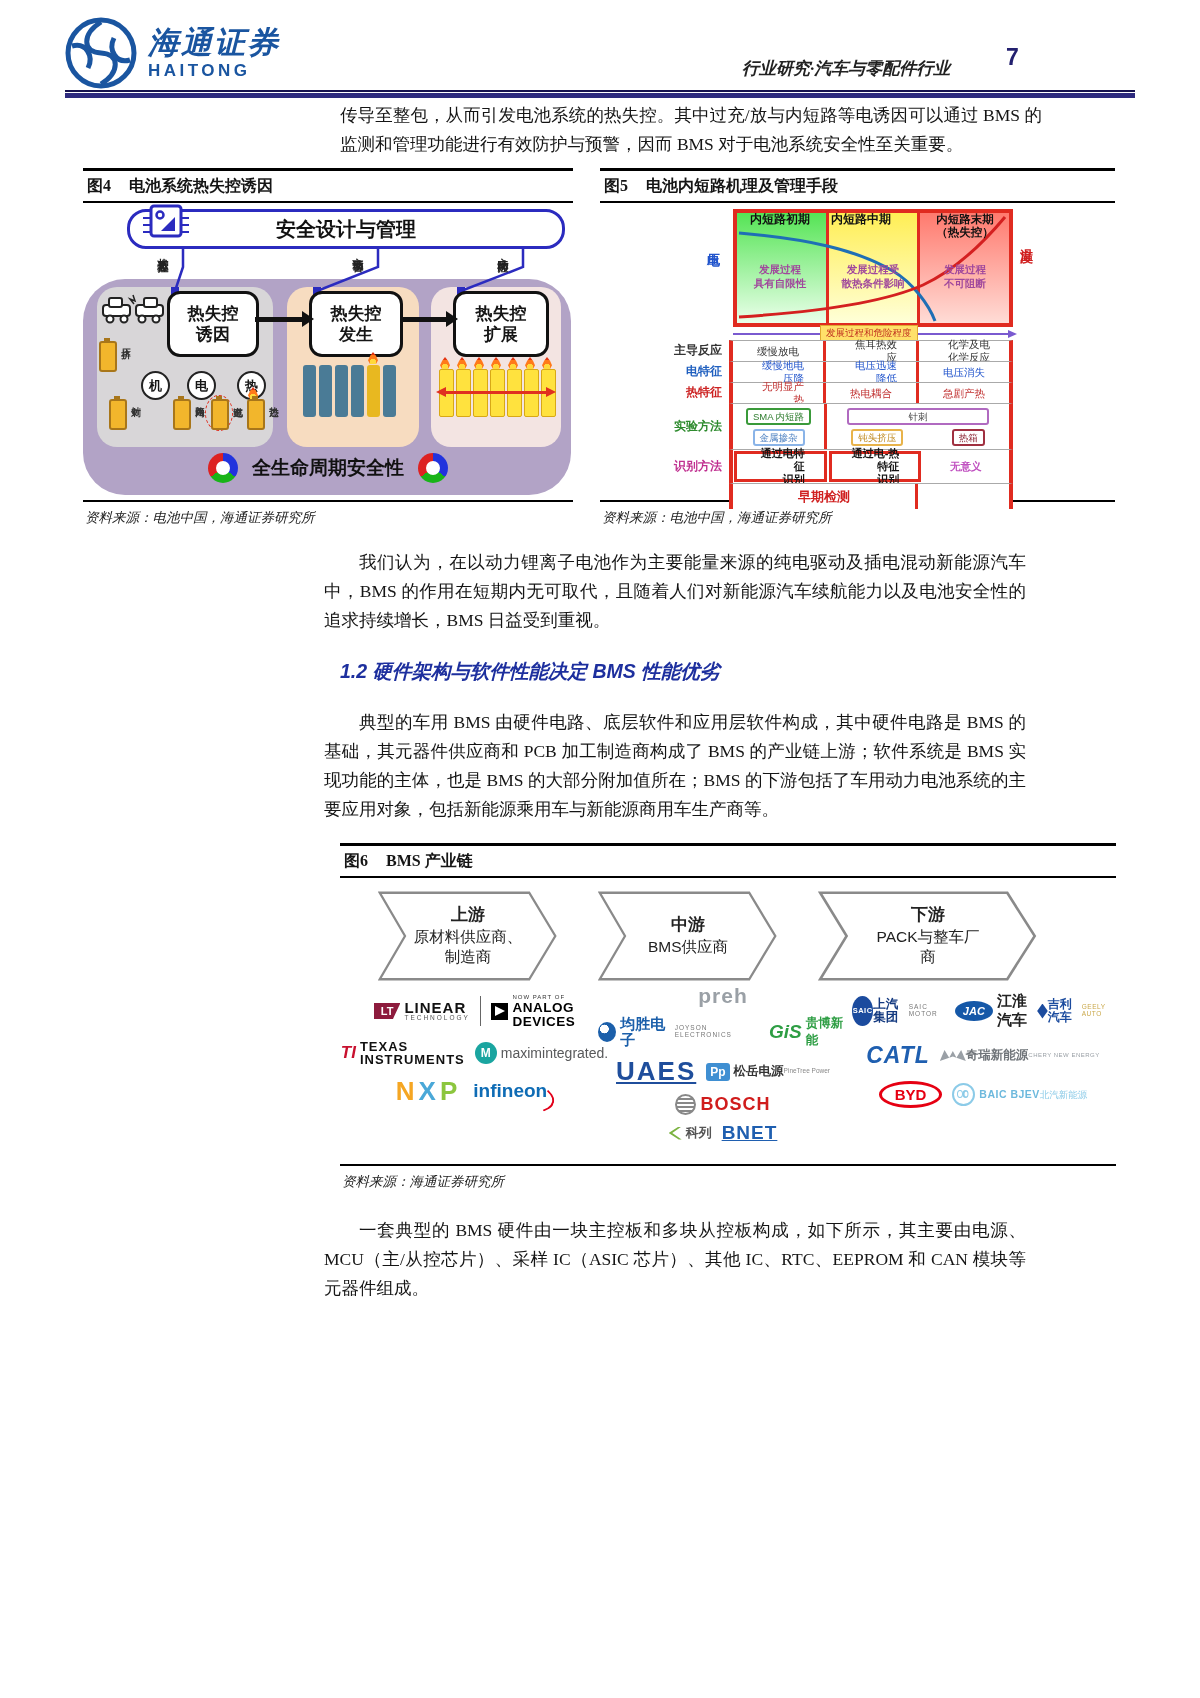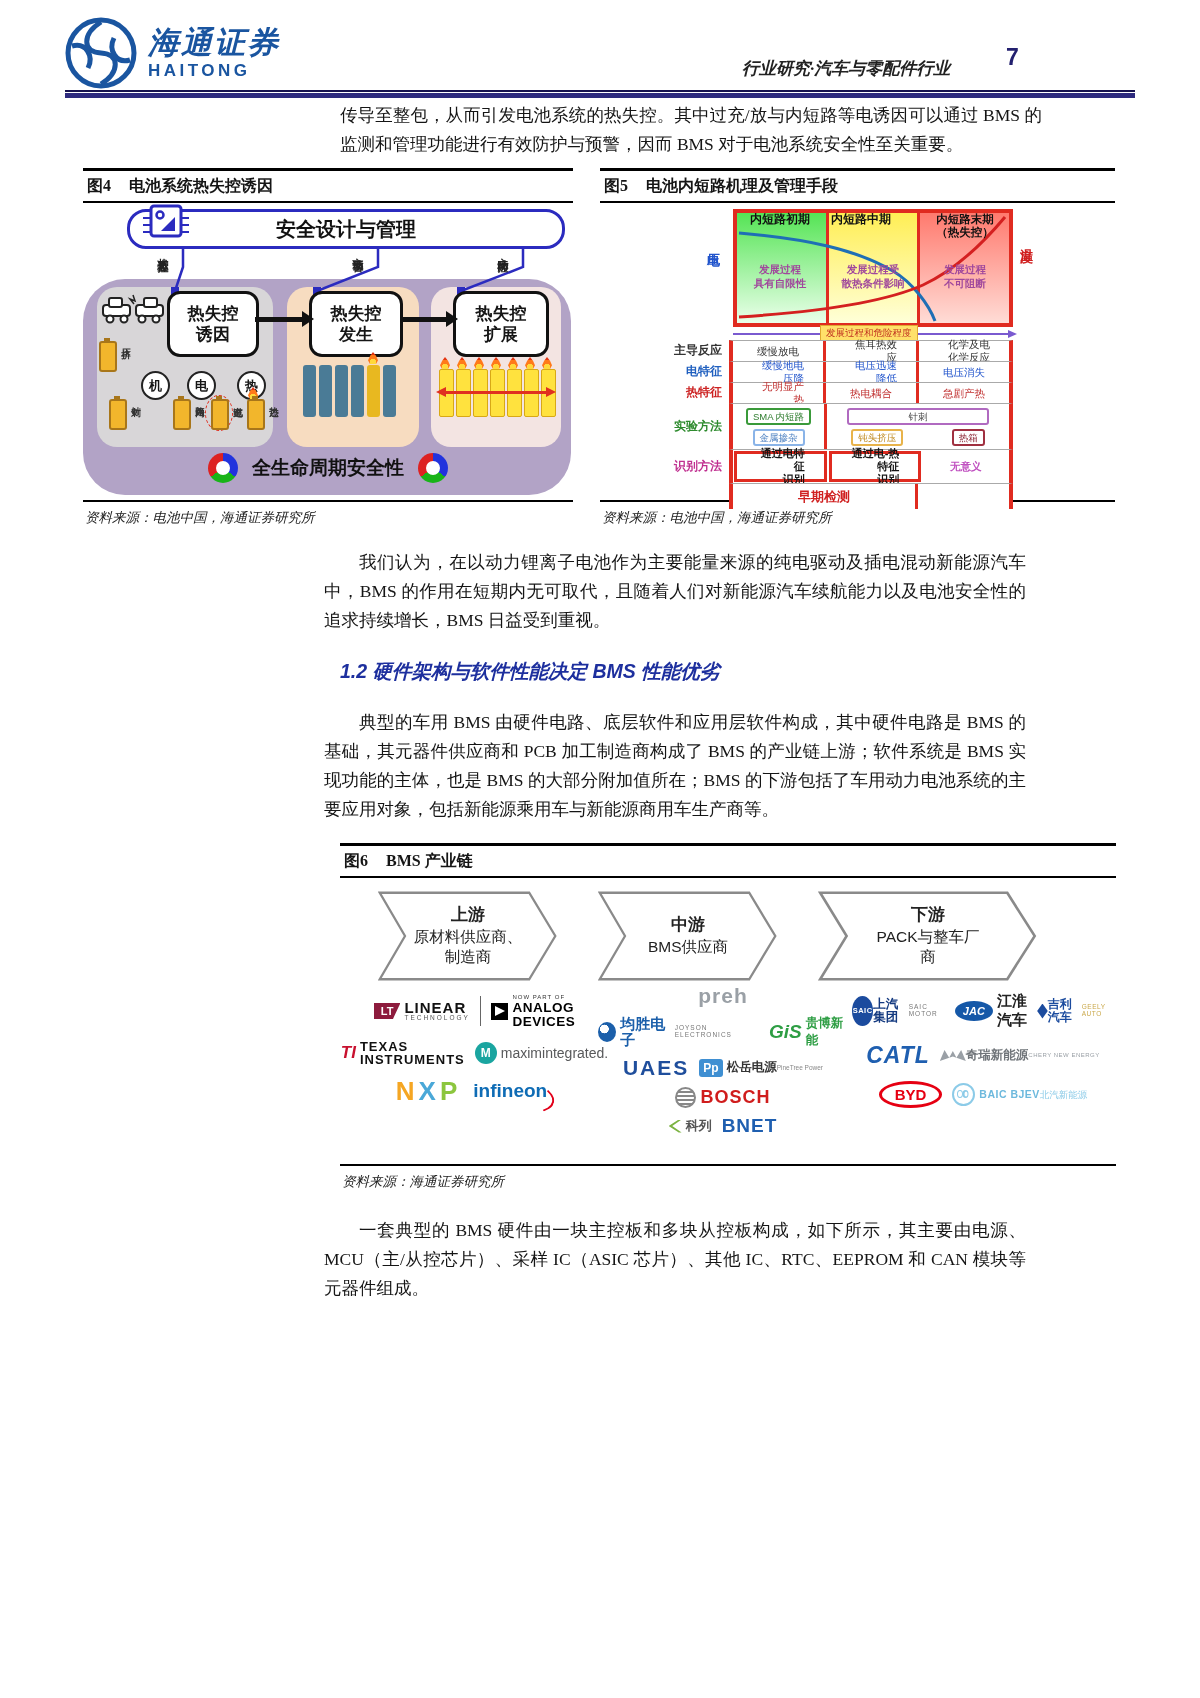--- a/index.html
+++ b/index.html
@@ -164,31 +164,31 @@
   .nxp .n{color:#f5a623;}.nxp .x{color:#4aa8d8;}.nxp .p{color:#8cc63e;}
   .inf{position:relative;color:#0f6cb5;font-weight:bold;font-size:19px;padding:2px 6px;}
   .inf::after{content:"";position:absolute;left:-2px;top:-4px;width:100%;height:130%;
               border:2.5px solid transparent;border-right-color:#e2001a;border-radius:50%;transform:rotate(12deg);}
   .preh{color:#9aa0a6;font-weight:900;font-size:21px;letter-spacing:1px;}
   .jsm{width:20px;height:20px;border-radius:50%;background:radial-gradient(circle at 35% 35%,#fff 0 25%,#1b5faa 26%);}
   .jst .cn{font-size:15px;font-weight:bold;color:#1b5faa;}
   .jst .en{font-size:6.5px;color:#777;letter-spacing:1px;}
   .gism{color:#2e9e44;font-weight:900;font-style:italic;font-size:19px;}
   .gisc{color:#2e9e44;font-weight:bold;font-size:12.5px;}
-  .uaes{color:#1f4e9c;font-weight:900;font-size:21px;letter-spacing:2px;}
+  .uaes{color:#1f4e9c;font-weight:900;font-size:26px;letter-spacing:2px;text-decoration:underline;}
   .bom{width:17px;height:17px;border:2px solid #888;border-radius:50%;display:inline-block;
        background:repeating-linear-gradient(#fff 0 2px,#888 2px 4px);}
   .bosch{color:#d01c1c;font-weight:900;font-size:18px;letter-spacing:1px;}
   .ptm{background:#3f8fd2;color:#fff;font-weight:900;font-size:12px;border-radius:3px;padding:2px 4px;}
   .ptt .cn{font-size:12.5px;font-weight:bold;color:#333;}
   .ptt .en{font-size:6.5px;color:#888;}
   .klm{width:13px;height:13px;background:#7cb342;display:inline-block;
        clip-path:polygon(100% 0,28% 50%,100% 100%,78% 100%,0 50%,78% 0);}
   .klt{font-size:13px;font-weight:bold;color:#555;}
-  .bnet{color:#1f5fb0;font-weight:900;font-size:19px;letter-spacing:1px;}
+  .bnet{color:#1f5fb0;font-weight:900;font-size:19px;letter-spacing:1px;text-decoration:underline;}
   .saicm{width:30px;height:30px;border-radius:50%;background:#1b4b9e;color:#fff;display:flex;
          align-items:center;justify-content:center;font-size:7.5px;font-weight:900;letter-spacing:.5px;}
   .saict .cn{font-size:12.5px;font-weight:bold;color:#143a80;}
   .saict .en{font-size:6.5px;color:#777;letter-spacing:1px;}
   .jacm{background:#1558a8;color:#fff;font-weight:900;font-style:italic;font-size:11px;
         border-radius:50%;padding:4px 8px;}
   .jact{font-size:15px;font-weight:bold;color:#222;}
   .geem{width:15px;height:15px;background:#1b4b9e;clip-path:polygon(50% 0,100% 50%,50% 100%,0 50%);}
   .geet .cn{font-size:12px;font-weight:bold;color:#1b4b9e;}
   .geet .en{font-size:6.5px;color:#caa84a;letter-spacing:.5px;}

